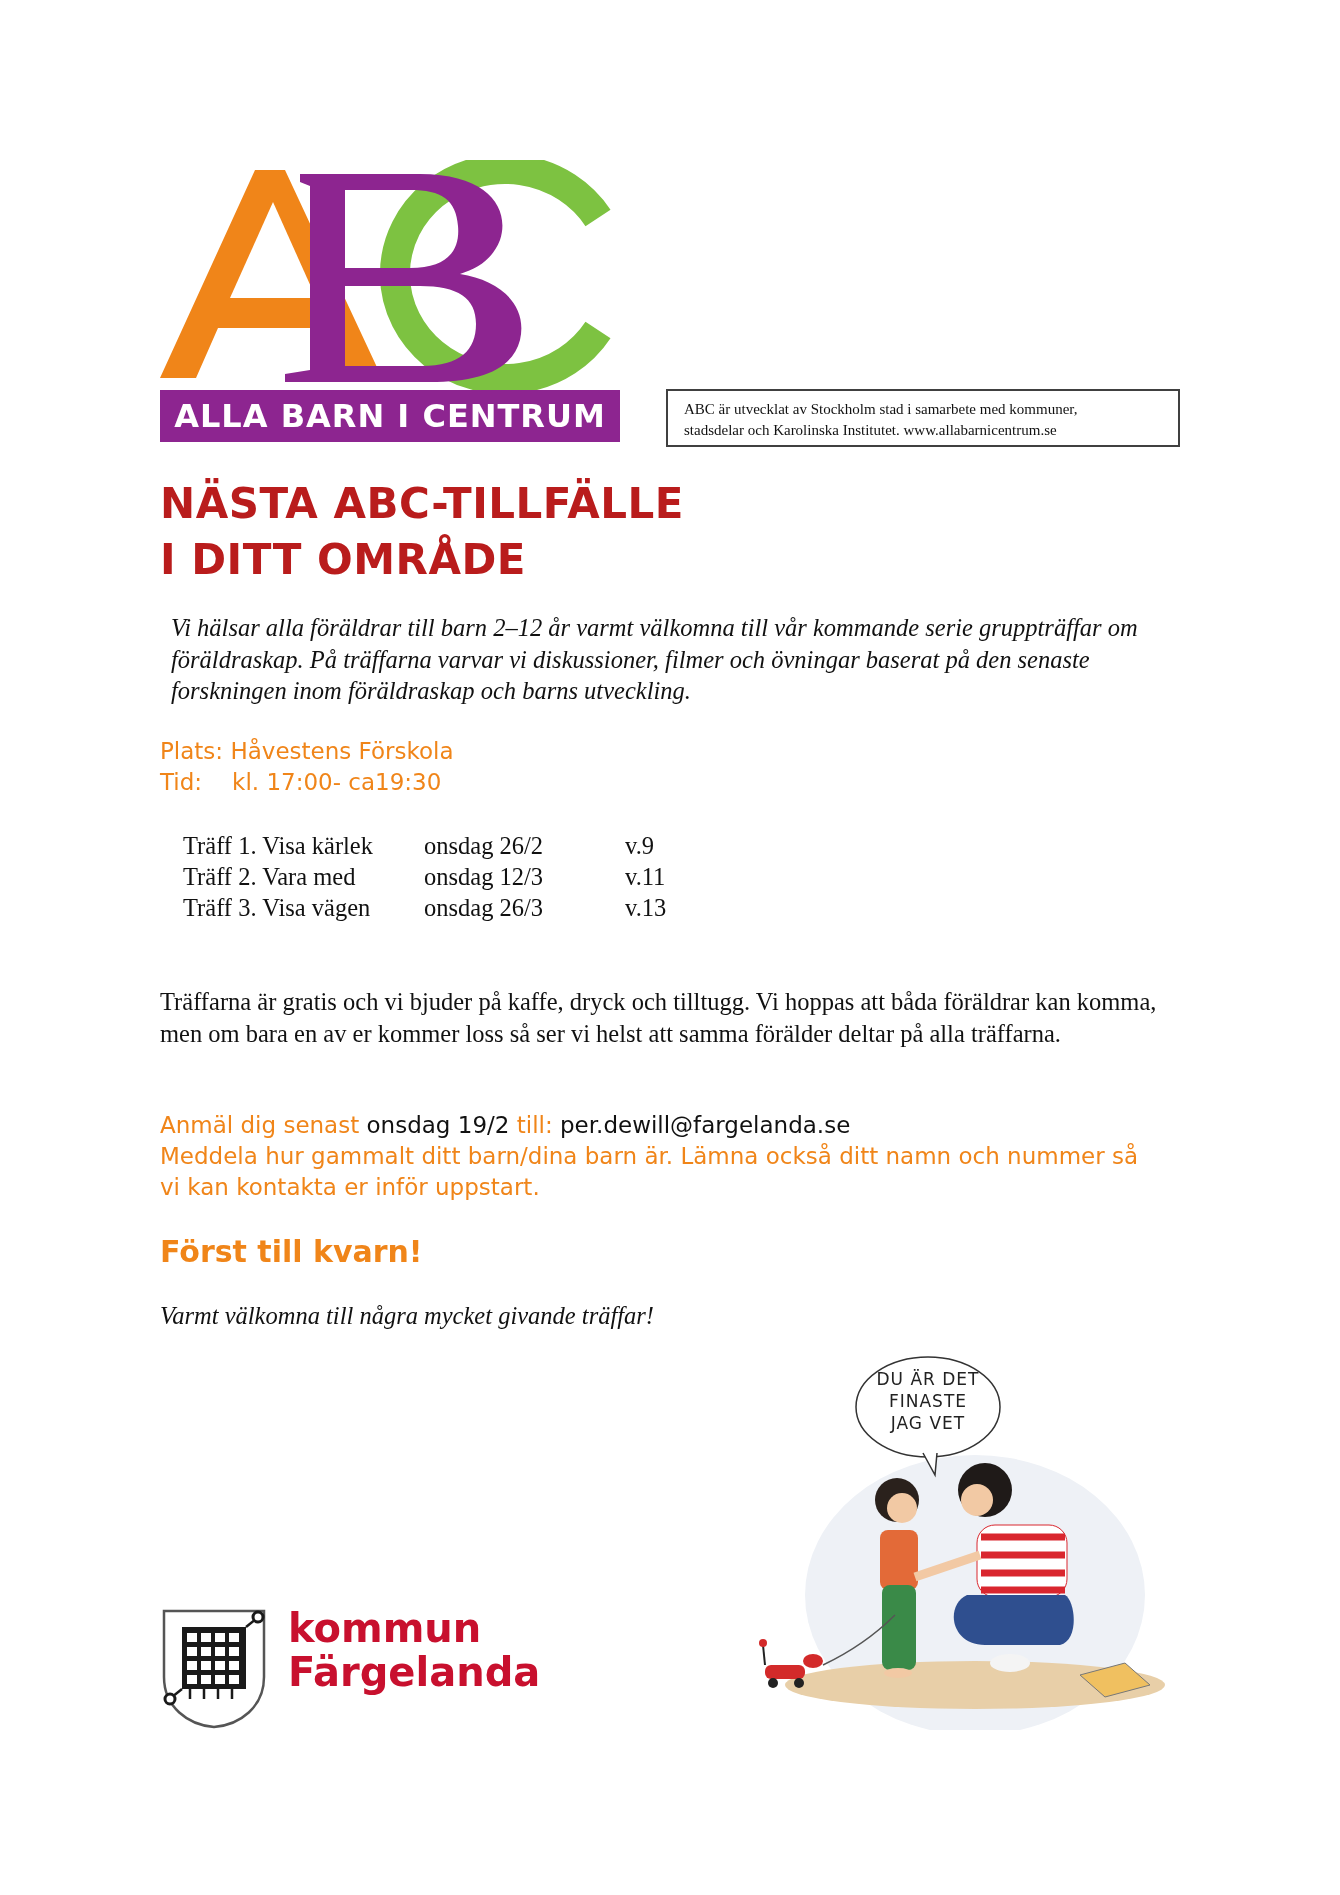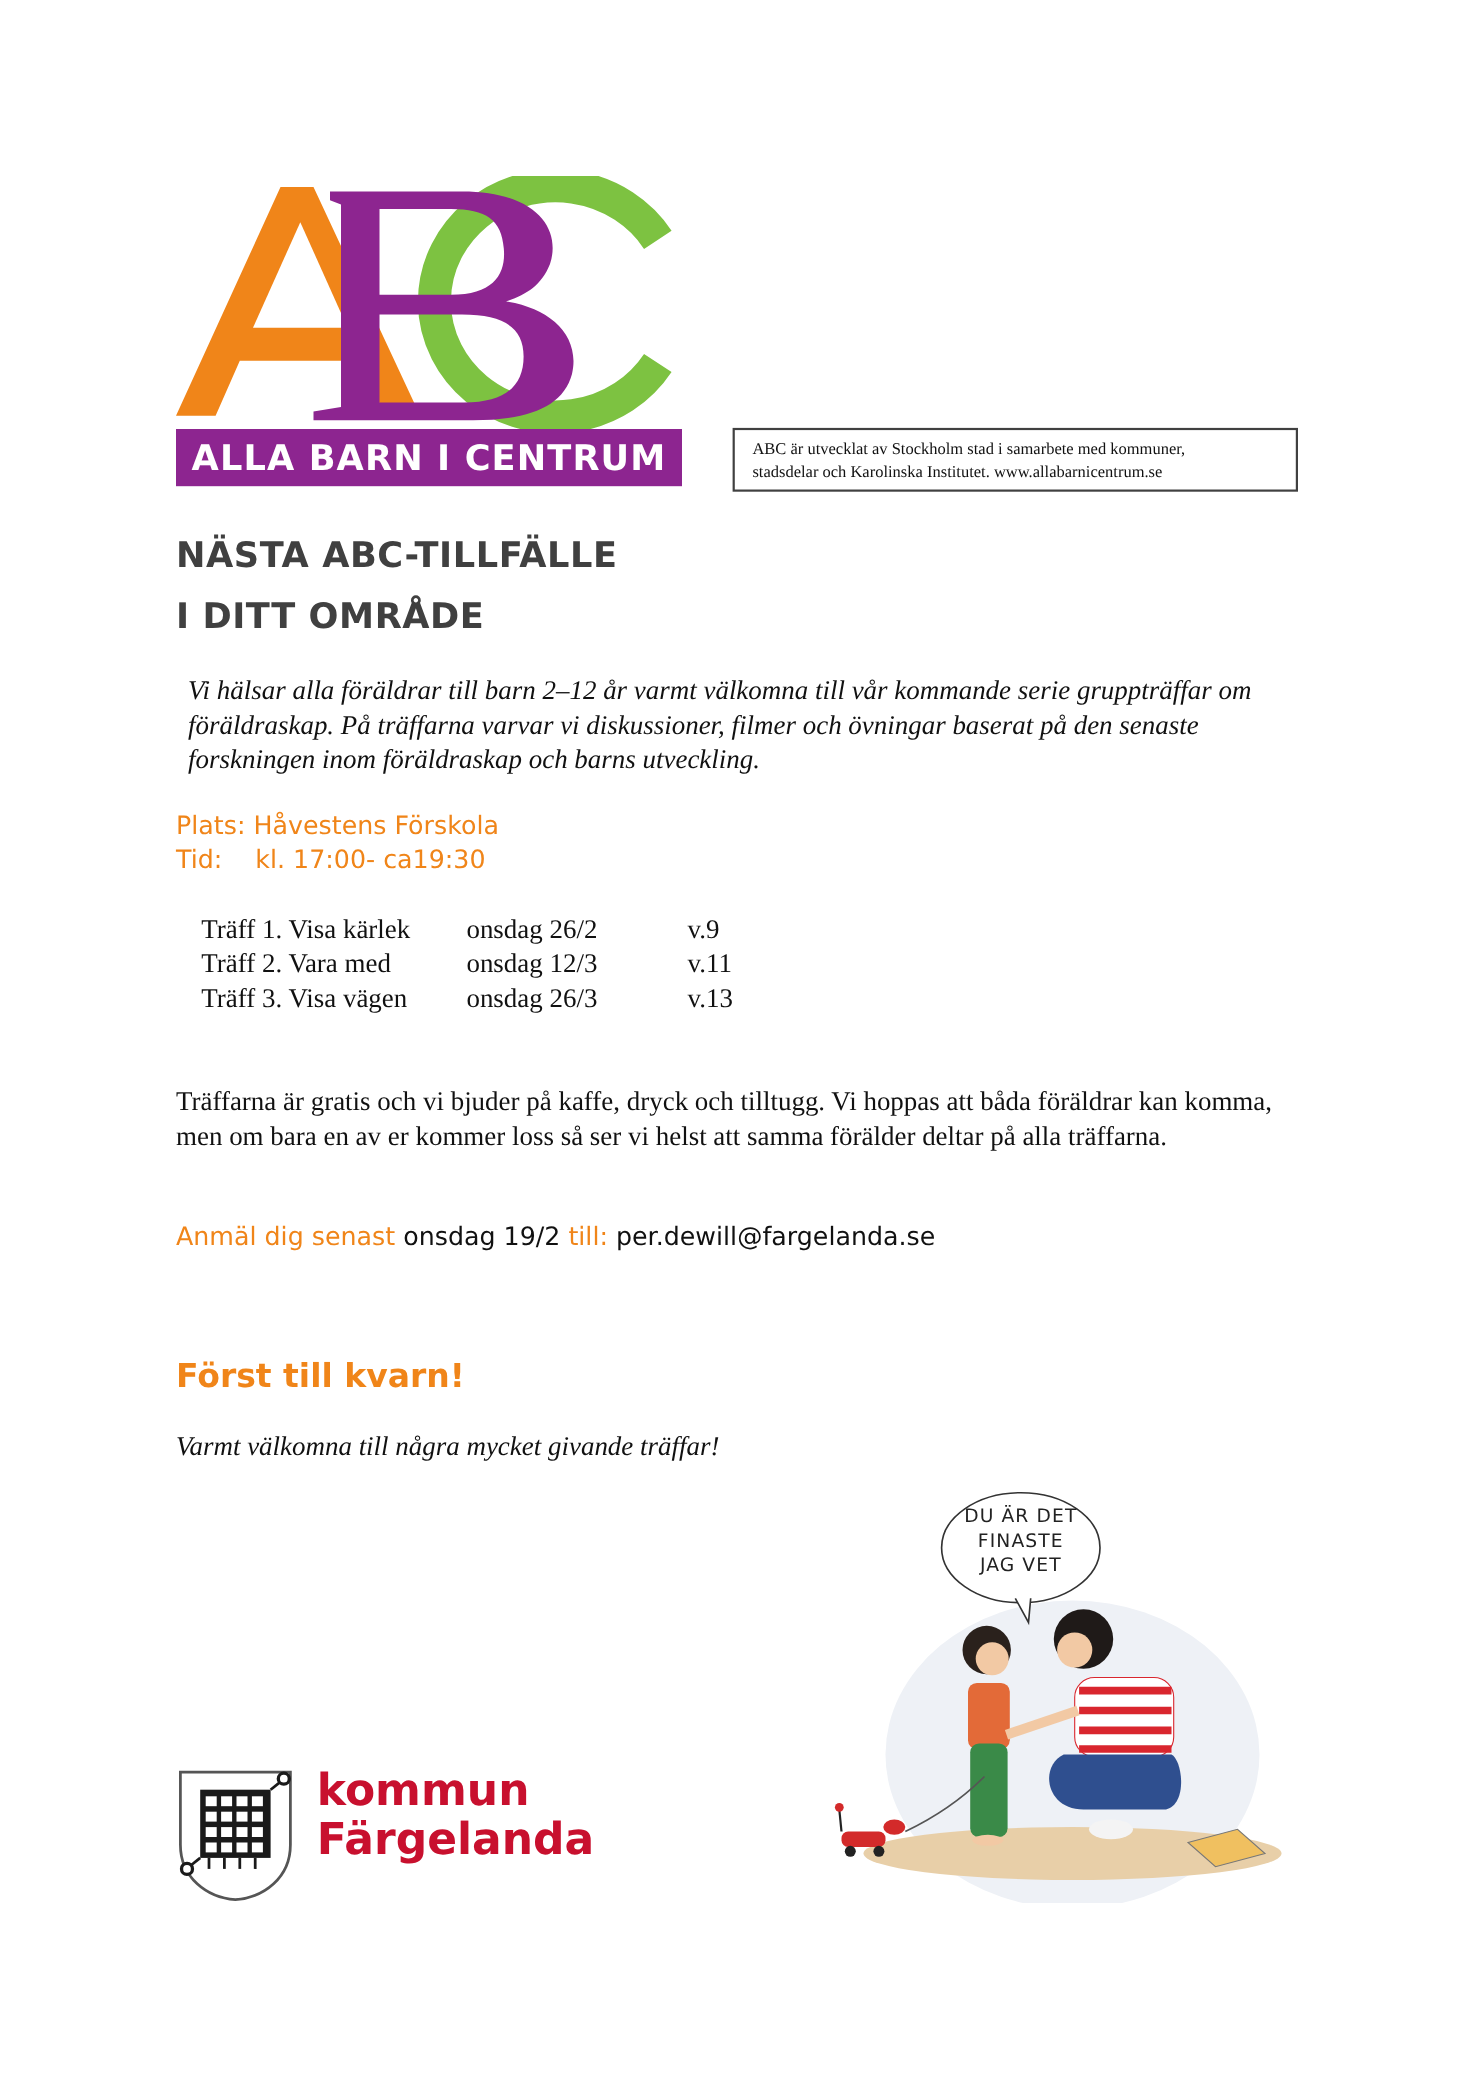--- a/index.html
+++ b/index.html
@@ -11,22 +11,22 @@
   #logo svg { display:block; }
   .logo-band { left:160px; top:390px; width:460px; height:52px; background:#8d2590; color:#fff;
     font-family:"DejaVu Sans", sans-serif; font-weight:bold; font-size:32px; letter-spacing:1px;
     display:flex; align-items:center; justify-content:center; }
 
   
   .info-box { left:666px; top:389px; width:514px; height:58px; border:2px solid #404040; box-sizing:border-box;
     padding:8px 14px 0 16px; font-family:"Liberation Serif", serif; font-size:15px; line-height:21px; color:#111; }
 
   
-  .title { left:160px; top:476px; font-family:"DejaVu Sans", sans-serif; font-weight:bold; color:#404040;
-    font-size:32px; line-height:56px; letter-spacing:0.5px; }
+  .title { left:160px; top:476px; font-family:"DejaVu Sans", sans-serif; font-weight:bold; color:#b91c1c;
+    font-size:42px; line-height:56px; letter-spacing:0.5px; }
 
   .intro { left:160px; top:612px; width:980px; font-style:italic; font-size:24.5px; line-height:31.5px; color:#111;margin-left:11px; }
 
   .orange { color:#f08519; }
   .sans { font-family:"DejaVu Sans", sans-serif; }
 
   .plats { left:160px; top:736px; font-size:23px; line-height:31px; }
   .tid-gap { display:inline-block; width:30px; }
 
   table.sched { left:160px; top:830px; border-collapse:collapse; font-size:24.5px; line-height:31px; color:#111;margin-left:23px; }
@@ -112,20 +112,21 @@
 
 <div class="abs costs">Träffarna är gratis och vi bjuder på kaffe, dryck och tilltugg. Vi hoppas att båda föräldrar kan komma, men om bara en av er kommer loss så ser vi helst att samma förälder deltar på alla träffarna.</div>
 
 <div class="abs signup sans">
   <div>
     <span class="orange">Anmäl dig senast</span>
     <span class="dark">onsdag 19/2</span>
     <span class="orange">till:</span>
     <span class="dark">per.dewill@fargelanda.se</span>
   </div>
+  <div class="orange">Meddela hur gammalt ditt barn/dina barn är. Lämna också ditt namn och nummer så vi kan kontakta er inför uppstart.</div>
 </div>
 
 <div class="abs first sans orange" style="font-weight:bold;">Först till kvarn!</div>
 
 <div class="abs welcome">Varmt välkomna till några mycket givande träffar!</div>
 
 <div class="abs crest">
   <svg width="108" height="124" viewBox="0 0 108 124">
     <path d="M 4 4 L 104 4 L 104 70 C 104 100 80 118 54 120 C 28 118 4 100 4 70 Z" fill="#fff" stroke="#555" stroke-width="2.5"></path>
     <rect x="22" y="20" width="64" height="62" fill="#1a1a1a"></rect>

